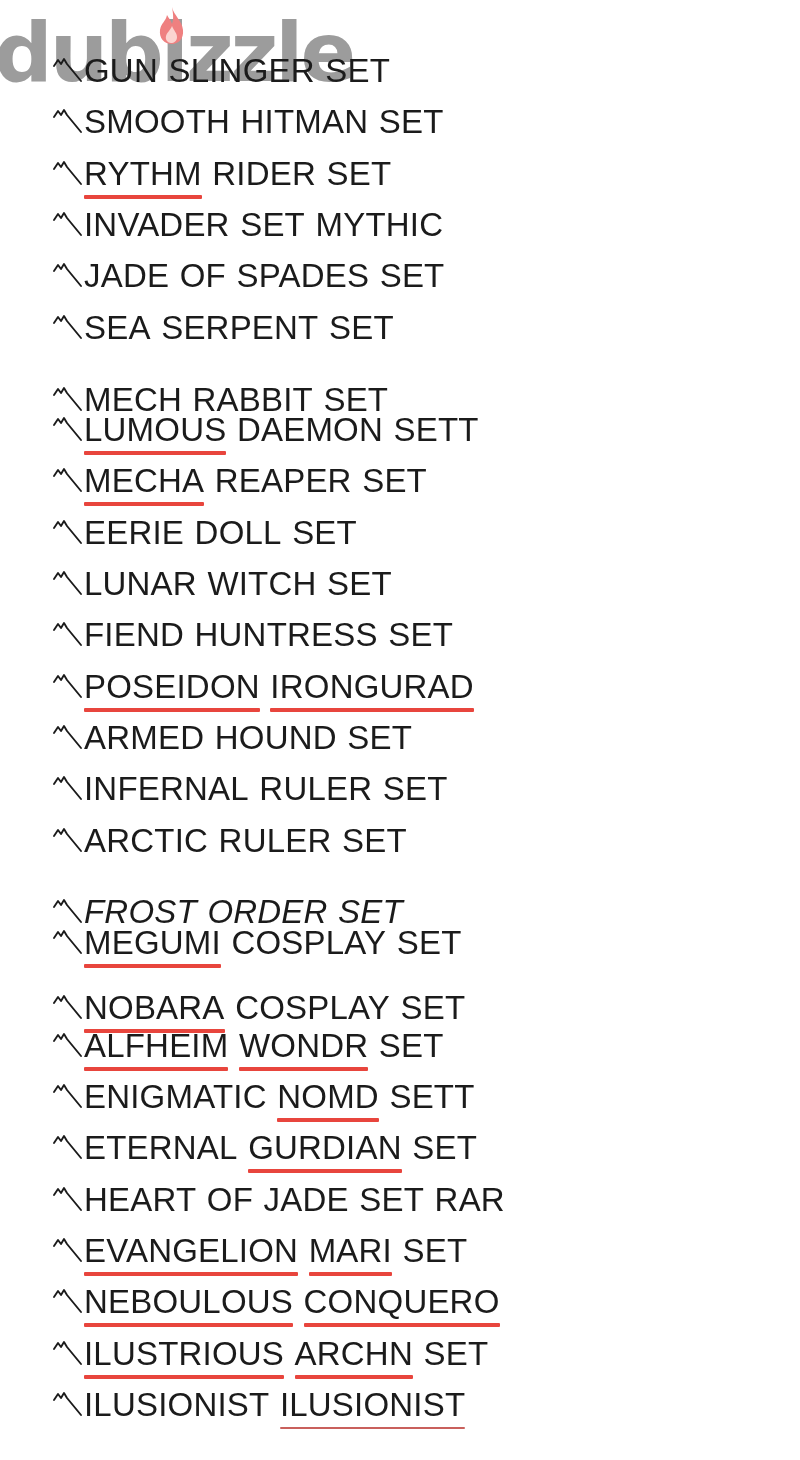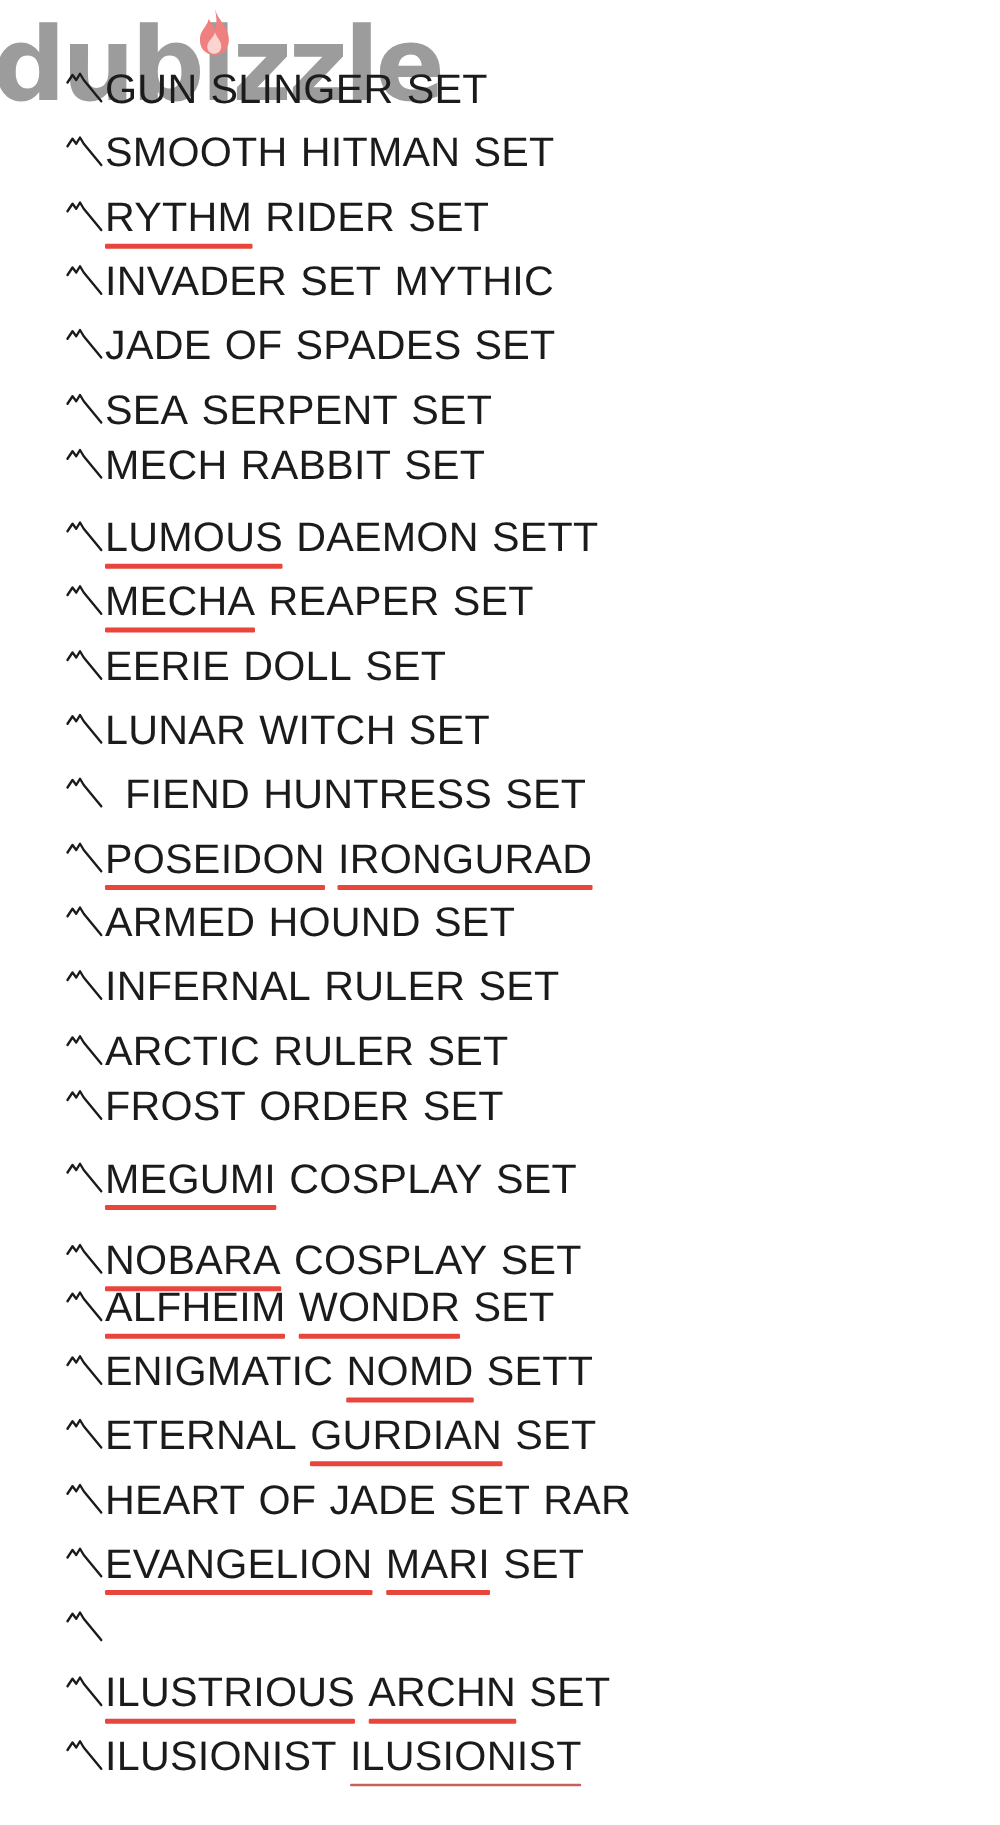--- a/index.html
+++ b/index.html
@@ -159,21 +159,21 @@
       <span class="line-text"><span class="w">JADE</span><span class="sp">&nbsp;</span><span class="w">OF</span><span class="sp">&nbsp;</span><span class="w">SPADES</span><span class="sp">&nbsp;</span><span class="w">SET</span></span>
     </li>
     <li class="row" style="top: 300.5px; text-align: center;">
       <span class="bullet">
         <svg width="32" height="30" viewBox="0 0 32 30">
           <path d="M2 13 L6 7 L9 11 L12 6 L15 11 L29 28" fill="none" stroke="#1b1b1b" stroke-width="1.9" stroke-linecap="round" stroke-linejoin="round"></path>
         </svg>
       </span>
       <span class="line-text"><span class="w">SEA</span><span class="sp">&nbsp;</span><span class="w">SERPENT</span><span class="sp">&nbsp;</span><span class="w">SET</span></span>
     </li>
-    <li class="row" style="top: 345px; justify-content: space-between;">
+    <li class="row" style="top: 373px; justify-content: space-between;">
       <span class="bullet">
         <svg width="32" height="30" viewBox="0 0 32 30">
           <path d="M2 13 L6 7 L9 11 L12 6 L15 11 L29 28" fill="none" stroke="#1b1b1b" stroke-width="1.9" stroke-linecap="round" stroke-linejoin="round"></path>
         </svg>
       </span>
       <span class="line-text"><span class="w">MECH</span><span class="sp">&nbsp;</span><span class="w">RABBIT</span><span class="sp">&nbsp;</span><span class="w">SET</span></span>
     </li>
     <li class="row" style="top: 403.1px;">
       <span class="bullet">
         <svg width="32" height="30" viewBox="0 0 32 30">
@@ -199,21 +199,21 @@
       <span class="line-text"><span class="w">EERIE</span><span class="sp">&nbsp;</span><span class="w">DOLL</span><span class="sp">&nbsp;</span><span class="w">SET</span></span>
     </li>
     <li class="row" style="top: 557px;">
       <span class="bullet">
         <svg width="32" height="30" viewBox="0 0 32 30">
           <path d="M2 13 L6 7 L9 11 L12 6 L15 11 L29 28" fill="none" stroke="#1b1b1b" stroke-width="1.9" stroke-linecap="round" stroke-linejoin="round"></path>
         </svg>
       </span>
       <span class="line-text"><span class="w">LUNAR</span><span class="sp">&nbsp;</span><span class="w">WITCH</span><span class="sp">&nbsp;</span><span class="w">SET</span></span>
     </li>
-    <li class="row" style="top: 608.3px; gap: 16px;">
+    <li class="row" style="top: 608.3px;">
       <span class="bullet">
         <svg width="32" height="30" viewBox="0 0 32 30">
           <path d="M2 13 L6 7 L9 11 L12 6 L15 11 L29 28" fill="none" stroke="#1b1b1b" stroke-width="1.9" stroke-linecap="round" stroke-linejoin="round"></path>
         </svg>
       </span>
       <span class="line-text"><span class="w">FIEND</span><span class="sp">&nbsp;</span><span class="w">HUNTRESS</span><span class="sp">&nbsp;</span><span class="w">SET</span></span>
     </li>
     <li class="row" style="top: 659.6px;">
       <span class="bullet">
         <svg width="32" height="30" viewBox="0 0 32 30">
@@ -239,21 +239,21 @@
       <span class="line-text"><span class="w">INFERNAL</span><span class="sp">&nbsp;</span><span class="w">RULER</span><span class="sp">&nbsp;</span><span class="w">SET</span></span>
     </li>
     <li class="row" style="top: 813.5px; text-align: center;">
       <span class="bullet">
         <svg width="32" height="30" viewBox="0 0 32 30">
           <path d="M2 13 L6 7 L9 11 L12 6 L15 11 L29 28" fill="none" stroke="#1b1b1b" stroke-width="1.9" stroke-linecap="round" stroke-linejoin="round"></path>
         </svg>
       </span>
       <span class="line-text"><span class="w">ARCTIC</span><span class="sp">&nbsp;</span><span class="w">RULER</span><span class="sp">&nbsp;</span><span class="w">SET</span></span>
     </li>
-    <li class="row" style="top: 858px;">
+    <li class="row" style="top: 885px; font-style: italic;">
       <span class="bullet">
         <svg width="32" height="30" viewBox="0 0 32 30">
           <path d="M2 13 L6 7 L9 11 L12 6 L15 11 L29 28" fill="none" stroke="#1b1b1b" stroke-width="1.9" stroke-linecap="round" stroke-linejoin="round"></path>
         </svg>
       </span>
       <span class="line-text"><span class="w">FROST</span><span class="sp">&nbsp;</span><span class="w">ORDER</span><span class="sp">&nbsp;</span><span class="w">SET</span></span>
     </li>
     <li class="row" style="top: 916.1px;">
       <span class="bullet">
         <svg width="32" height="30" viewBox="0 0 32 30">
@@ -309,20 +309,21 @@
         </svg>
       </span>
       <span class="line-text"><span class="w mis">EVANGELION</span><span class="sp">&nbsp;</span><span class="w mis">MARI</span><span class="sp">&nbsp;</span><span class="w">SET</span></span>
     </li>
     <li class="row" style="top: 1275.2px;">
       <span class="bullet">
         <svg width="32" height="30" viewBox="0 0 32 30">
           <path d="M2 13 L6 7 L9 11 L12 6 L15 11 L29 28" fill="none" stroke="#1b1b1b" stroke-width="1.9" stroke-linecap="round" stroke-linejoin="round"></path>
         </svg>
       </span>
+      <span class="line-text"><span class="w mis">NEBOULOUS</span><span class="sp">&nbsp;</span><span class="w mis">CONQUERO</span></span>
     </li>
     <li class="row" style="top: 1326.5px;">
       <span class="bullet">
         <svg width="32" height="30" viewBox="0 0 32 30">
           <path d="M2 13 L6 7 L9 11 L12 6 L15 11 L29 28" fill="none" stroke="#1b1b1b" stroke-width="1.9" stroke-linecap="round" stroke-linejoin="round"></path>
         </svg>
       </span>
       <span class="line-text"><span class="w mis">ILUSTRIOUS</span><span class="sp">&nbsp;</span><span class="w mis">ARCHN</span><span class="sp">&nbsp;</span><span class="w">SET</span></span>
     </li>
     <li class="row" style="top: 1377.8px;">

